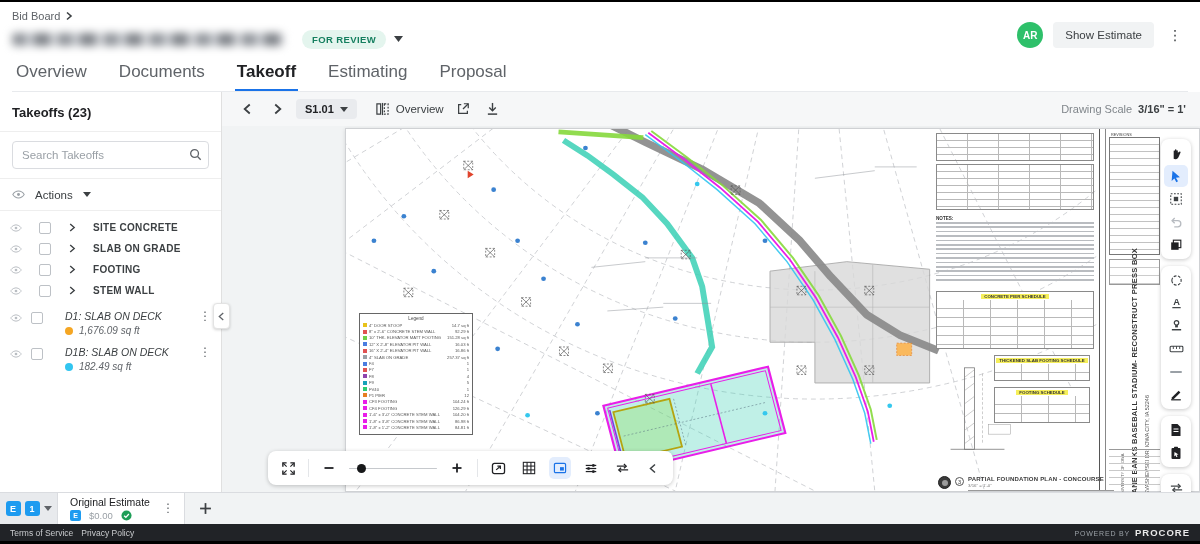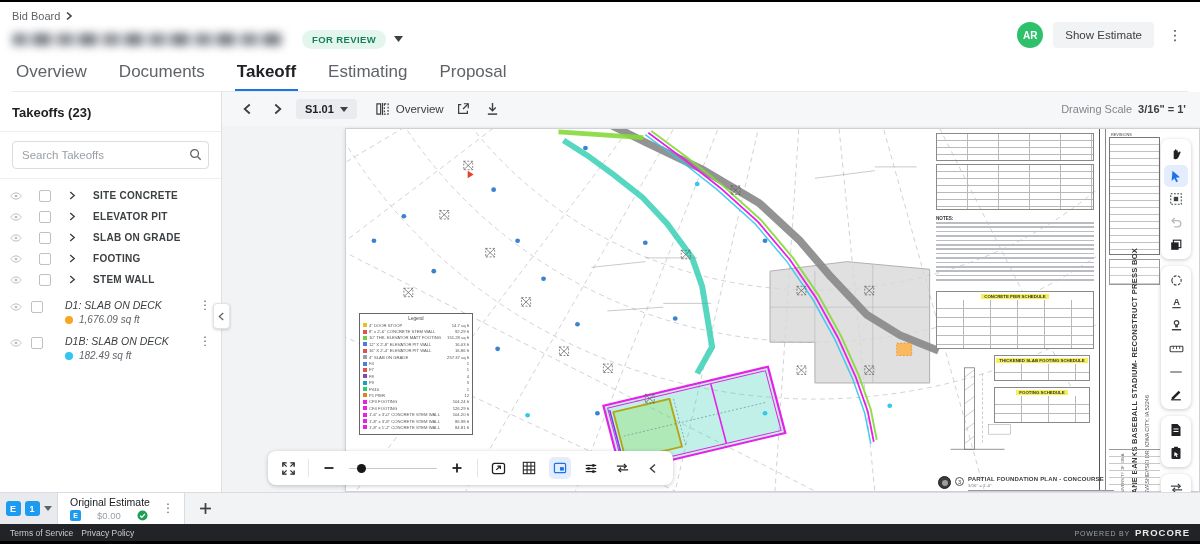--- a/index.html
+++ b/index.html
@@ -130,21 +130,21 @@
   .bt-icon { display:flex; align-items:center; justify-content:center; width:22px; height:22px; border-radius:5px; }
   .bt-icon.active { background:#e3edfd; }
 
   
   .est-bar { height:32px; background:#f1f3f4; border-top:1px solid #dadce0; display:flex; align-items:stretch; }
   .est-sel { width:58px; display:flex; align-items:center; justify-content:center; gap:4px; background:#e8eaed; border-right:1px solid #dadce0; }
   .chip { background:#1d9bf0; color:#fff; font-size:9px; font-weight:bold; width:15px; height:15px; border-radius:3px; display:flex; align-items:center; justify-content:center; }
   .est-tab { background:#fff; border-right:1px solid #dadce0; display:flex; align-items:center; padding:0 8px 0 12px; gap:10px; }
   .est-tab-col { display:flex; flex-direction:column; justify-content:center; gap:2px; }
   .est-tab-title { font-size:10.5px; color:#202124; }
-  .est-tab-sub { display:flex; align-items:center; gap:16px; }
+  .est-tab-sub { display:flex; align-items:center; gap:8px; }
   .chip-sm { background:#1d9bf0; color:#fff; font-size:7px; font-weight:bold; width:11px; height:11px; border-radius:2px; display:flex; align-items:center; justify-content:center; }
   .est-amount { font-size:9.5px; color:#9aa0a6; }
   .est-add { display:flex; align-items:center; justify-content:center; width:42px; }
 
   
   .footer { height:17px; background:#212327; display:flex; align-items:center; padding:0 10px; }
   .f-link { font-size:8.5px; color:#c9cbce; margin-right:8px; }
   .f-right { margin-left:auto; display:flex; align-items:baseline; gap:5px; }
   .f-pow { font-size:7px; color:#9aa0a6; letter-spacing:.8px; }
   .f-brand { font-size:9.5px; font-weight:bold; color:#e8e8e8; letter-spacing:1px; }
@@ -188,42 +188,41 @@
       <div class="sb-title">Takeoffs (23)</div>
       <div class="sb-search-wrap">
         <div class="sb-search">
           <input placeholder="Search Takeoffs" style="">
           <svg class="mag" width="13" height="13" viewBox="0 0 14 14">
               <circle cx="6" cy="6" r="4.2" fill="none" stroke="#5f6368" stroke-width="1.4"></circle>
               <line x1="9.2" y1="9.2" x2="12.6" y2="12.6" stroke="#5f6368" stroke-width="1.4"></line>
             </svg>
         </div>
       </div>
+      <div class="sb-actions">
+        <svg width="13" height="13" viewBox="0 0 16 16">
+            <path d="M1 8s2.6-4.2 7-4.2S15 8 15 8s-2.6 4.2-7 4.2S1 8 1 8z" fill="none" stroke="#9aa0a6" stroke-width="1.3"></path>
+            <circle cx="8" cy="8" r="1.8" fill="#9aa0a6"></circle>
+          </svg>
+        <span class="lbl">Actions</span>
+        <svg width="8" height="5" viewBox="0 0 8 5">
+            <polygon points="0,0 8,0 4,5" fill="#3c4043"></polygon>
+          </svg>
+      </div>
       <div class="sb-list">
         <div class="cat-row">
           <svg width="12" height="12" viewBox="0 0 16 16">
               <path d="M1 8s2.6-4.2 7-4.2S15 8 15 8s-2.6 4.2-7 4.2S1 8 1 8z" fill="none" stroke="#b9bdc2" stroke-width="1.3"></path>
               <circle cx="8" cy="8" r="1.8" fill="#b9bdc2"></circle>
             </svg>
           <span class="checkbox"></span>
           <svg width="8" height="9" viewBox="0 0 8 10">
               <polyline points="2,1 6.5,5 2,9" fill="none" stroke="#3c4043" stroke-width="1.5"></polyline>
             </svg>
           <span class="cat-label">SITE CONCRETE</span>
-        </div>
-          <div class="cat-row">
-          <svg width="12" height="12" viewBox="0 0 16 16">
-              <path d="M1 8s2.6-4.2 7-4.2S15 8 15 8s-2.6 4.2-7 4.2S1 8 1 8z" fill="none" stroke="#b9bdc2" stroke-width="1.3"></path>
-              <circle cx="8" cy="8" r="1.8" fill="#b9bdc2"></circle>
-            </svg>
-          <span class="checkbox"></span>
-          <svg width="8" height="9" viewBox="0 0 8 10">
-              <polyline points="2,1 6.5,5 2,9" fill="none" stroke="#3c4043" stroke-width="1.5"></polyline>
-            </svg>
-          <span class="cat-label">ELEVATOR PIT</span>
         </div>
           <div class="cat-row">
           <svg width="12" height="12" viewBox="0 0 16 16">
               <path d="M1 8s2.6-4.2 7-4.2S15 8 15 8s-2.6 4.2-7 4.2S1 8 1 8z" fill="none" stroke="#b9bdc2" stroke-width="1.3"></path>
               <circle cx="8" cy="8" r="1.8" fill="#b9bdc2"></circle>
             </svg>
           <span class="checkbox"></span>
           <svg width="8" height="9" viewBox="0 0 8 10">
               <polyline points="2,1 6.5,5 2,9" fill="none" stroke="#3c4043" stroke-width="1.5"></polyline>
             </svg>

